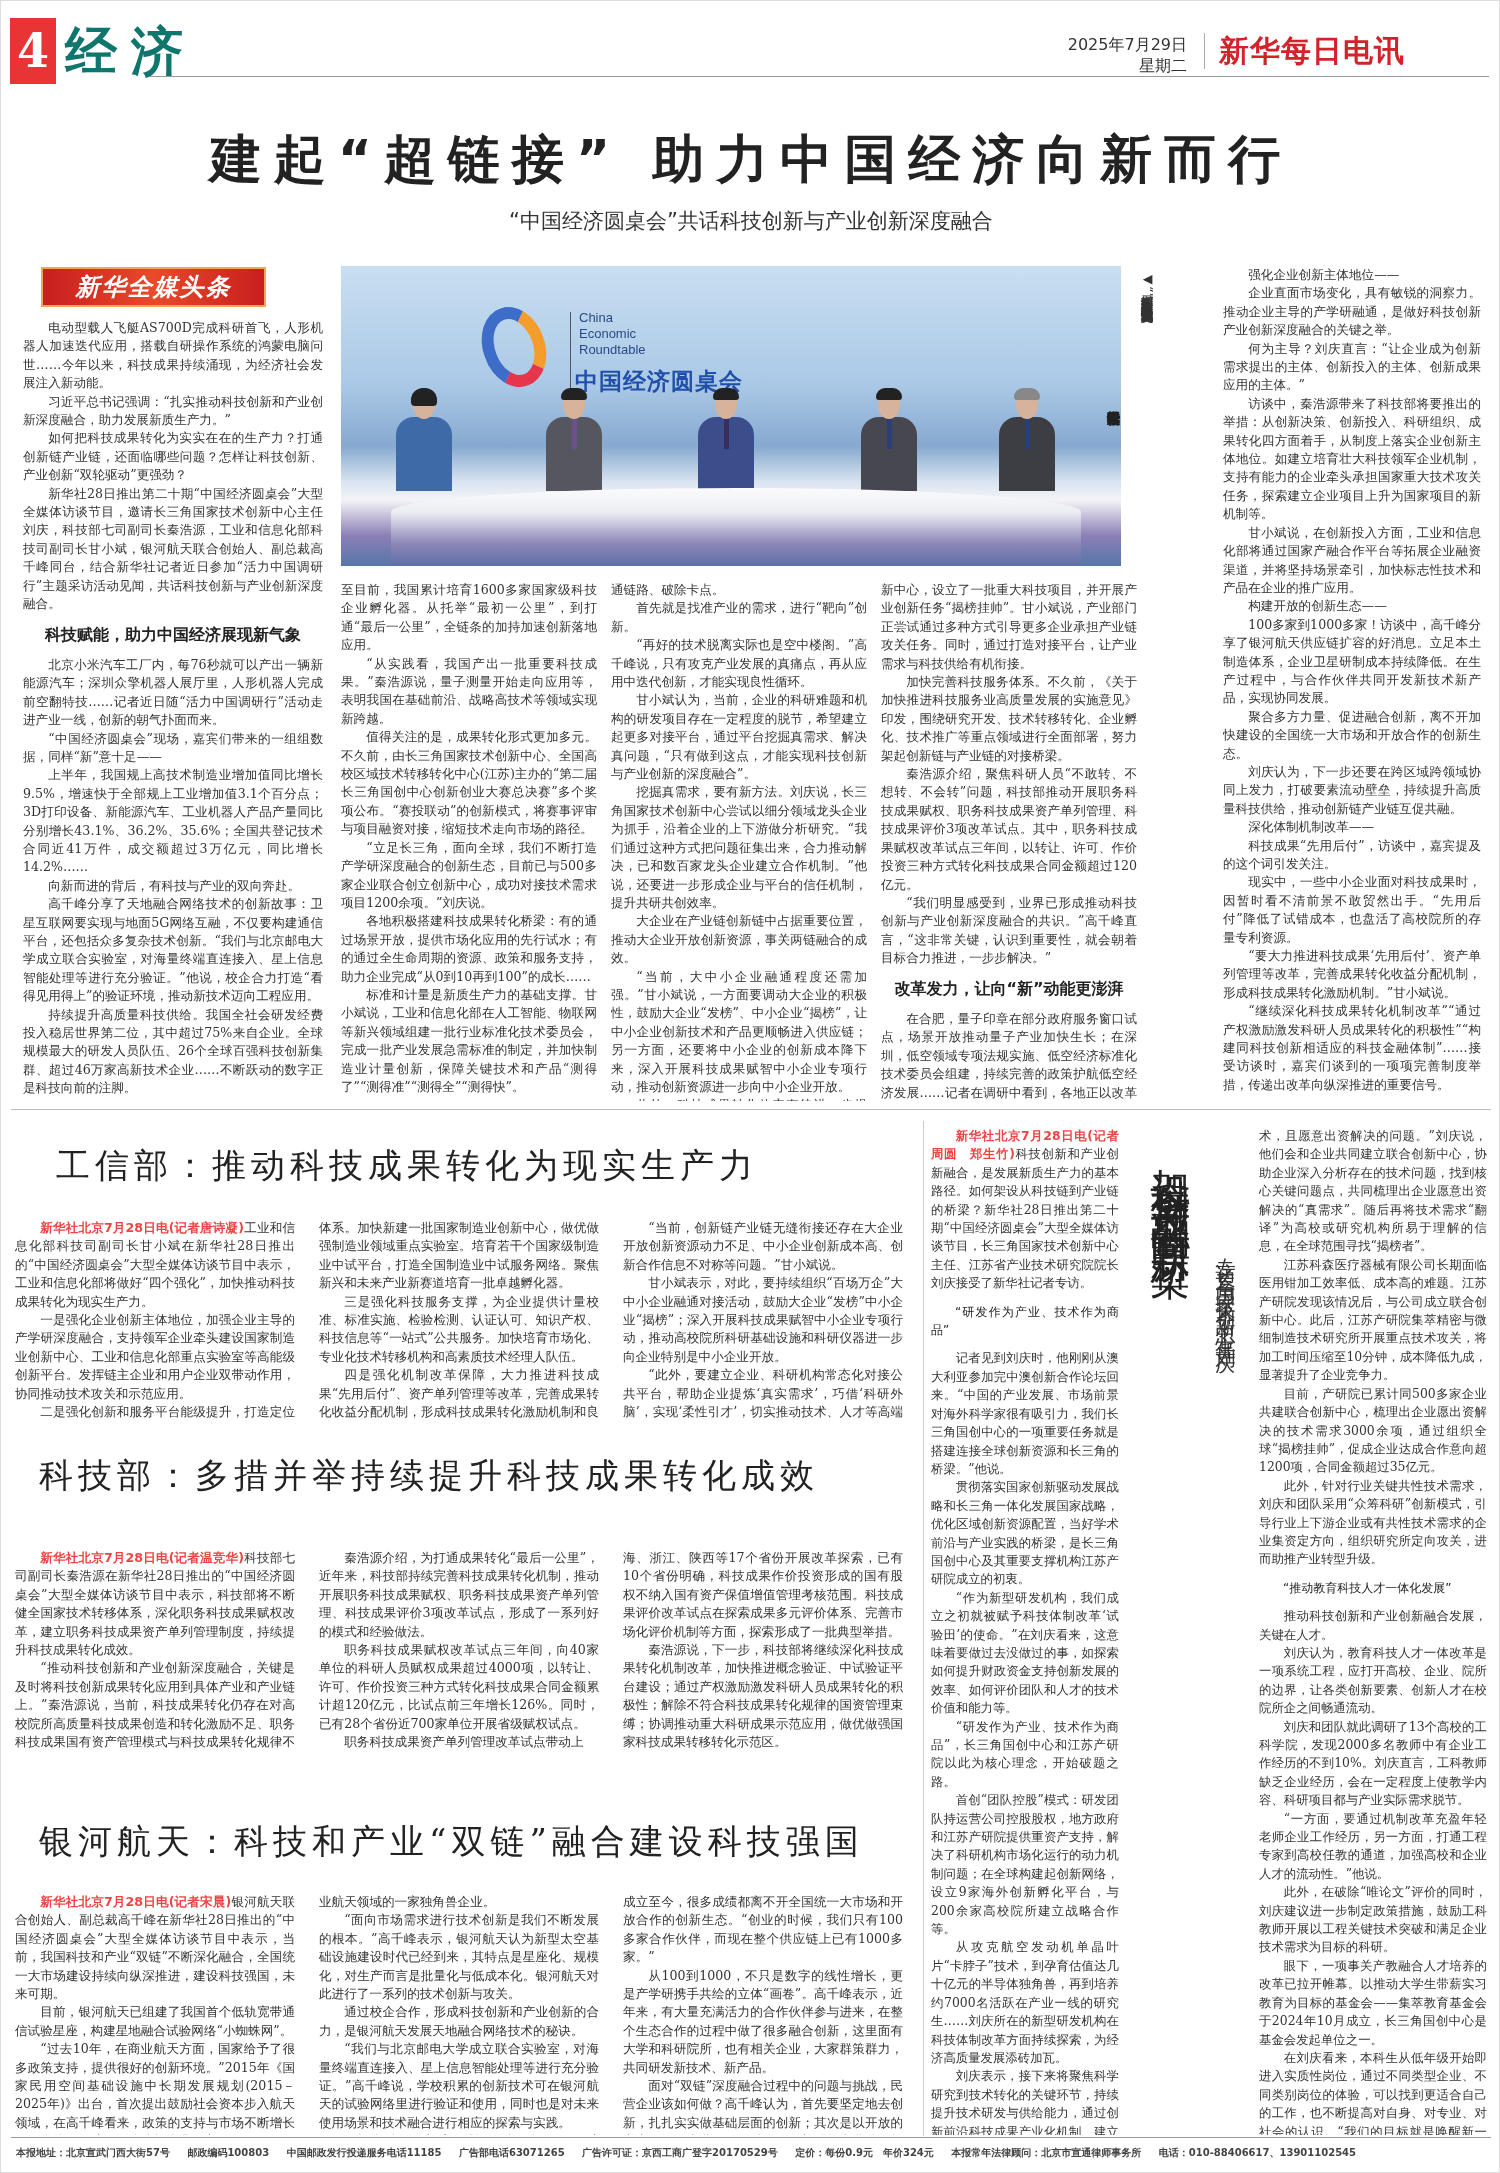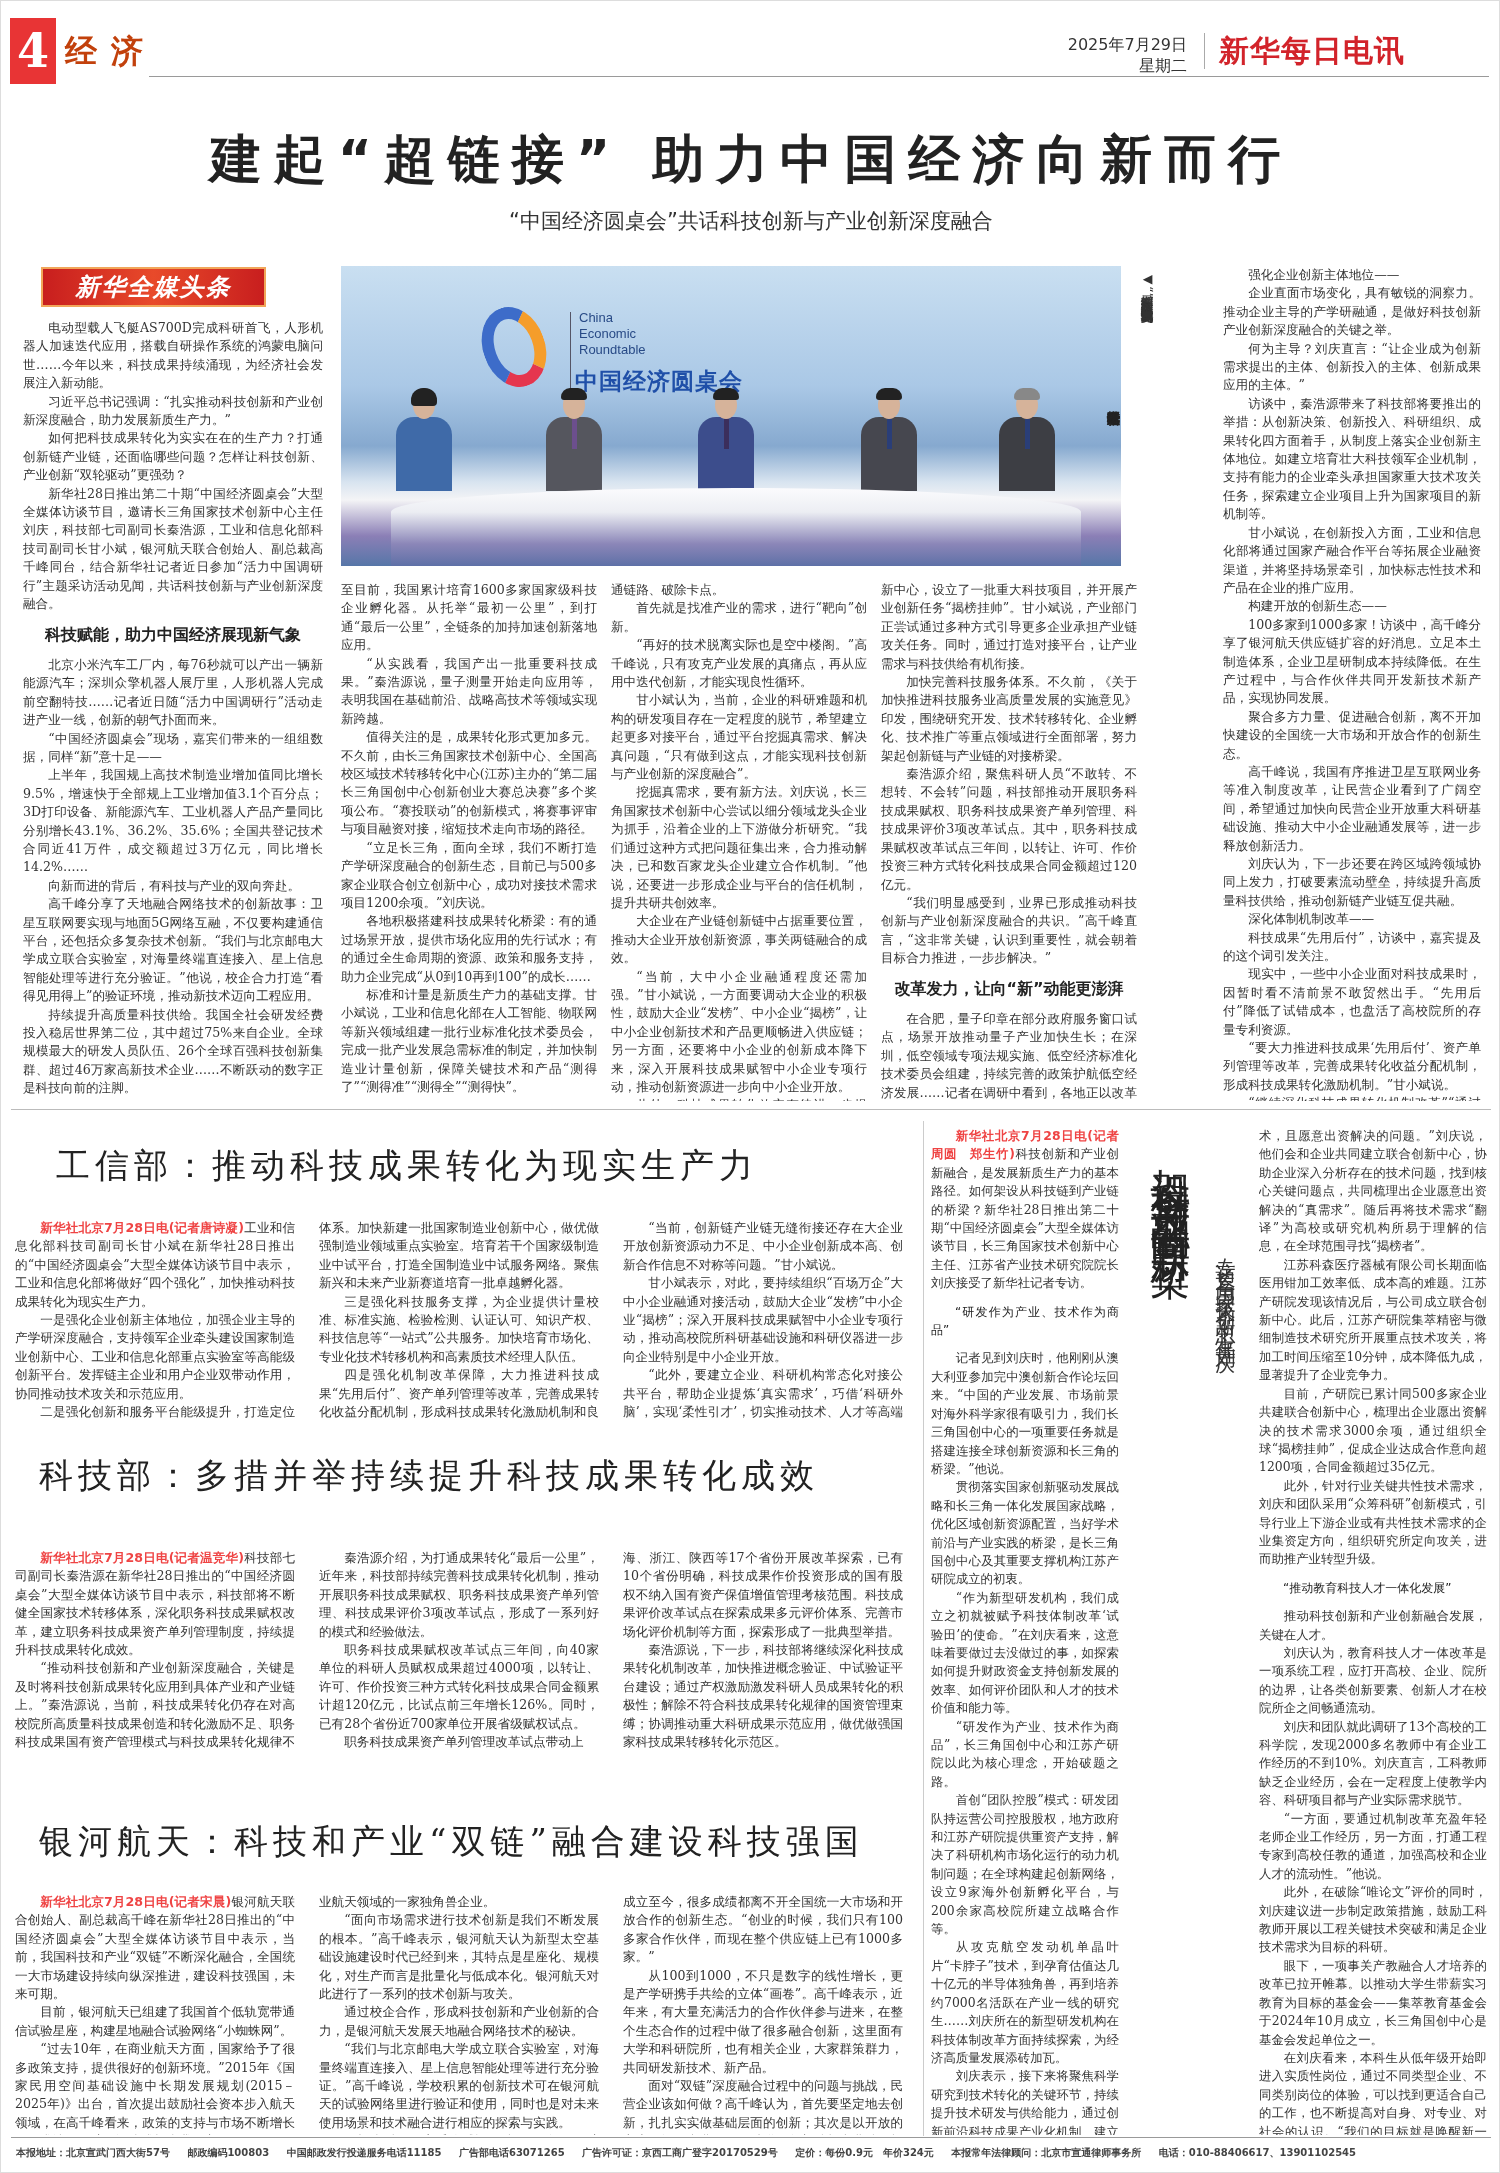--- a/index.html
+++ b/index.html
@@ -2,21 +2,21 @@
 <html><head>
 <meta charset="utf-8">
 <style>
 *{box-sizing:border-box;margin:0;padding:0;}
 html,body{width:1500px;height:2173px;background:#fff;overflow:hidden;}
 body{font-family:"DejaVu Serif",serif;color:#333;position:relative;}
 .page{position:absolute;left:0;top:0;width:1500px;height:2173px;border:1px solid #ddd;}
 .abs{position:absolute;}
 
 .pnum{left:9px;top:17px;width:46px;height:66px;background:#e83435;color:#fff;font-family:"DejaVu Serif",serif;font-weight:bold;font-size:46px;text-align:center;line-height:66px;}
-.section{left:64px;top:20px;font-size:32px;color:#c2410c;font-weight:bold;letter-spacing:14px;font-family:"DejaVu Serif",serif;line-height:60px;}
+.section{left:64px;top:20px;font-size:52px;color:#0f766e;font-weight:bold;letter-spacing:14px;font-family:"DejaVu Serif",serif;line-height:60px;}
 .hline{left:148px;right:10px;top:75px;height:1px;background:#9a9a9a;}
 .date{right:312px;top:33px;text-align:right;font-family:"DejaVu Sans",sans-serif;font-size:16px;color:#333;line-height:21px;}
 .vsep{left:1203px;top:32px;width:1px;height:36px;background:#aaa;}
 .masthead{left:1218px;top:30px;font-size:30px;color:#d2232a;font-weight:bold;font-family:"DejaVu Serif",serif;letter-spacing:1px;}
 
 .title{left:0;width:1500px;top:124px;text-align:center;font-family:"DejaVu Sans",sans-serif;font-weight:bold;font-size:52px;letter-spacing:12px;color:#222;}
 .subtitle{left:0;width:1500px;top:206px;text-align:center;font-family:"DejaVu Sans",sans-serif;font-size:21px;color:#333;}
 
 .col{position:absolute;font-size:12.6px;line-height:18.4px;text-align:justify;color:#333;overflow:hidden;}
 .col p{text-indent:2em;}
@@ -159,21 +159,20 @@
 
   <div class="col" style="left:1222px;top:265px;width:258px;height:835px;">
     <p>强化企业创新主体地位——</p>
     <p>企业直面市场变化，具有敏锐的洞察力。推动企业主导的产学研融通，是做好科技创新产业创新深度融合的关键之举。</p>
     <p>何为主导？刘庆直言：“让企业成为创新需求提出的主体、创新投入的主体、创新成果应用的主体。”</p>
     <p>访谈中，秦浩源带来了科技部将要推出的举措：从创新决策、创新投入、科研组织、成果转化四方面着手，从制度上落实企业创新主体地位。如建立培育壮大科技领军企业机制，支持有能力的企业牵头承担国家重大技术攻关任务，探索建立企业项目上升为国家项目的新机制等。</p>
     <p>甘小斌说，在创新投入方面，工业和信息化部将通过国家产融合作平台等拓展企业融资渠道，并将坚持场景牵引，加快标志性技术和产品在企业的推广应用。</p>
     <p>构建开放的创新生态——</p>
     <p>100多家到1000多家！访谈中，高千峰分享了银河航天供应链扩容的好消息。立足本土制造体系，企业卫星研制成本持续降低。在生产过程中，与合作伙伴共同开发新技术新产品，实现协同发展。</p>
     <p>聚合多方力量、促进融合创新，离不开加快建设的全国统一大市场和开放合作的创新生态。</p>
-    <p>高千峰说，我国有序推进卫星互联网业务等准入制度改革，让民营企业看到了广阔空间，希望通过加快向民营企业开放重大科研基础设施、推动大中小企业融通发展等，进一步释放创新活力。</p>
     <p>刘庆认为，下一步还要在跨区域跨领域协同上发力，打破要素流动壁垒，持续提升高质量科技供给，推动创新链产业链互促共融。</p>
     <p>深化体制机制改革——</p>
     <p>科技成果“先用后付”，访谈中，嘉宾提及的这个词引发关注。</p>
     <p>现实中，一些中小企业面对科技成果时，因暂时看不清前景不敢贸然出手。“先用后付”降低了试错成本，也盘活了高校院所的存量专利资源。</p>
     <p>“要大力推进科技成果‘先用后付’、资产单列管理等改革，完善成果转化收益分配机制，形成科技成果转化激励机制。”甘小斌说。</p>
     <p>“继续深化科技成果转化机制改革”“通过产权激励激发科研人员成果转化的积极性”“构建同科技创新相适应的科技金融体制”……接受访谈时，嘉宾们谈到的一项项完善制度举措，传递出改革向纵深推进的重要信号。</p>
 
   </div>
 
   <div class="abs rule" style="left:10px;top:1108px;width:1480px;"></div>

